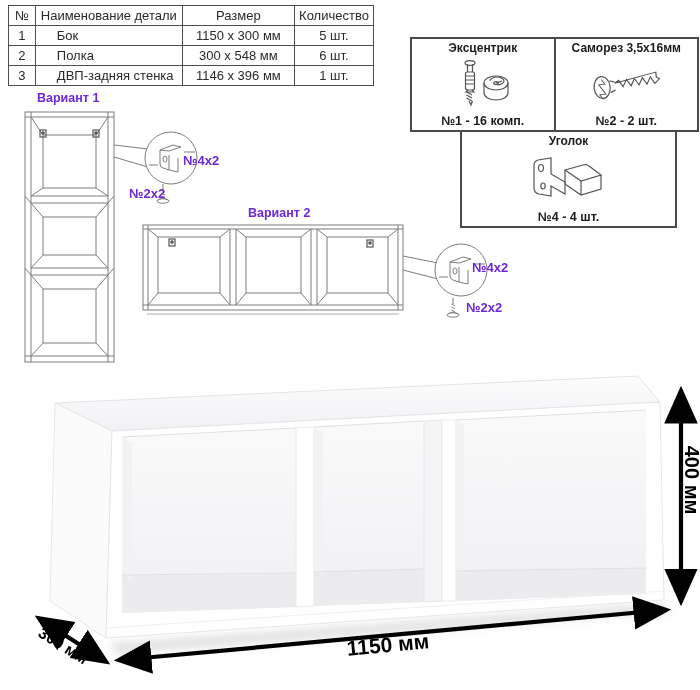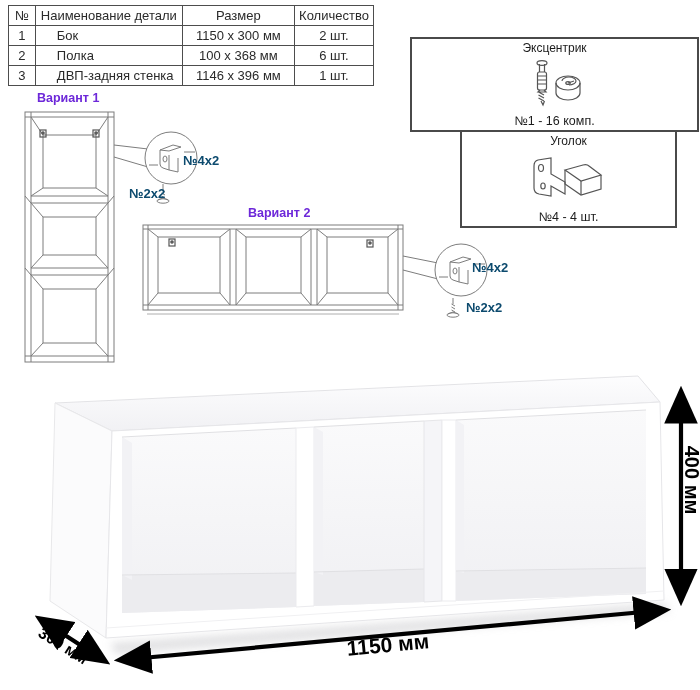--- a/index.html
+++ b/index.html
@@ -24,26 +24,26 @@
   
   .hw{position:absolute;left:410px;top:37px;width:285px;}
   .hw-row{display:flex;}
   .hw-row-top{width:285px;height:91px;border:2px solid #4a4a4a;}
   .hw-row-bottom{width:213px;height:94px;border:2px solid #4a4a4a;margin:-2px 8px 0 50px;}
   .hw-cell{
     flex:1;display:flex;flex-direction:column;align-items:center;justify-content:space-between;
     padding:3px 2px 2px;border-right:2px solid #4a4a4a;background:#fff;min-width:0;
   }
   .hw-cell:last-child{border-right:none;}
-  .hw-title{font-weight:normal;font-size:12px;line-height:13px;color:#1c1c1c;}
-  .hw-count{font-weight:normal;font-size:12.5px;text-align:center;color:#1c1c1c;}
+  .hw-title{font-weight:bold;font-size:12px;line-height:13px;color:#1c1c1c;}
+  .hw-count{font-weight:bold;font-size:12.5px;text-align:center;color:#1c1c1c;}
   .hw-ico{flex:1;display:flex;align-items:center;justify-content:center;}
   
   .variant-title{position:absolute;font-weight:bold;font-size:12.5px;color:#6d28d9;}
-  .callout-label{position:absolute;font-weight:bold;font-size:13px;color:#0c4a6e;}
+  .callout-label{position:absolute;font-weight:bold;font-size:13px;color:#6d28d9;}
   svg.lineart{position:absolute;overflow:visible;}
   .la{stroke:#7d7d7d;stroke-width:1;fill:none;}
   .la-thin{stroke:#9a9a9a;stroke-width:0.8;fill:none;}
   .la-dark{stroke:#555;stroke-width:1.2;fill:none;}
   
   .dim{position:absolute;font-weight:bold;color:#000;transform-origin:center;white-space:nowrap;}
   .dim-w{font-size:21px;}
   .dim-d{font-size:16px;}
   .dim-h{font-size:20px;}
 </style>
@@ -63,26 +63,26 @@
         <tr>
       <th>№</th>
       <th>Наименование детали</th>
       <th>Размер</th>
       <th>Количество</th>
     </tr>
     <tr>
       <td>1</td>
       <td class="name">Бок</td>
       <td>1150 х 300 мм</td>
-      <td>2 шт.</td>
+      <td>5 шт.</td>
     </tr>
     <tr>
       <td>2</td>
       <td class="name">Полка</td>
-      <td>100 х 368 мм</td>
+      <td>300 х 548 мм</td>
       <td>6 шт.</td>
     </tr>
     <tr>
       <td>3</td>
       <td class="name">ДВП-задняя стенка</td>
       <td>1146 х 396 мм</td>
       <td>1 шт.</td>
     </tr>
   </tbody>
     </table>
@@ -101,20 +101,34 @@
               <path d="M16,31 l-2,2 h8 l-2,-2 M14.5,33 l5.5,3 M14.5,36 l5.5,3 M14.5,39 l5.5,3 M17,42 l2,4 1.5,-4"></path>
               <ellipse cx="44" cy="24" rx="12" ry="7"></ellipse>
               <path d="M32,24 v10 a12,7 0 0 0 24,0 v-10"></path>
               <path d="M38,22 a7,4 0 1 1 7,4 M44,24 l6,-2"></path>
               <ellipse cx="44" cy="24" rx="2.2" ry="1.4"></ellipse>
             </g>
           </svg>
         </div>
         <div class="hw-count">№1 - 16 комп.</div>
       </div>
+      <div class="hw-cell">
+        <div class="hw-title">Саморез 3,5х16мм</div>
+        <div class="hw-ico">
+          <svg width="74" height="34" viewBox="0 0 74 34">
+            <g class="la-dark" transform="rotate(-6 37 17)">
+              <ellipse cx="13" cy="17" rx="8" ry="11"></ellipse>
+              <path d="M13,9 l3,5 -6,0 3,5 3,5 -6,0 3,5" stroke-width="1"></path>
+              <path d="M21,11 L26,13 M21,23 L26,21"></path>
+              <path d="M26,13 l4,-3 4,8 4,-8 4,8 4,-8 4,8 4,-8 4,8 4,-8 4,8 5,-5 -3,-2 0,-6 z" transform="translate(0,3) scale(1,0.85)"></path>
+            </g>
+          </svg>
+        </div>
+        <div class="hw-count">№2 - 2 шт.</div>
+      </div>
     </div>
     <div class="hw-row hw-row-bottom">
       <div class="hw-cell">
         <div class="hw-title">Уголок</div>
         <div class="hw-ico">
           <svg width="78" height="46" viewBox="0 0 78 46">
             <g class="la-dark">
               <path d="M8,4 q-4,1 -4,6 v22 q0,5 5,6 l12,2 v-10 l14,8 v-12 l-14,-8 V2 z"></path>
               <ellipse cx="11" cy="12" rx="2.5" ry="3.5"></ellipse>
               <ellipse cx="13" cy="30" rx="2.2" ry="3"></ellipse>

